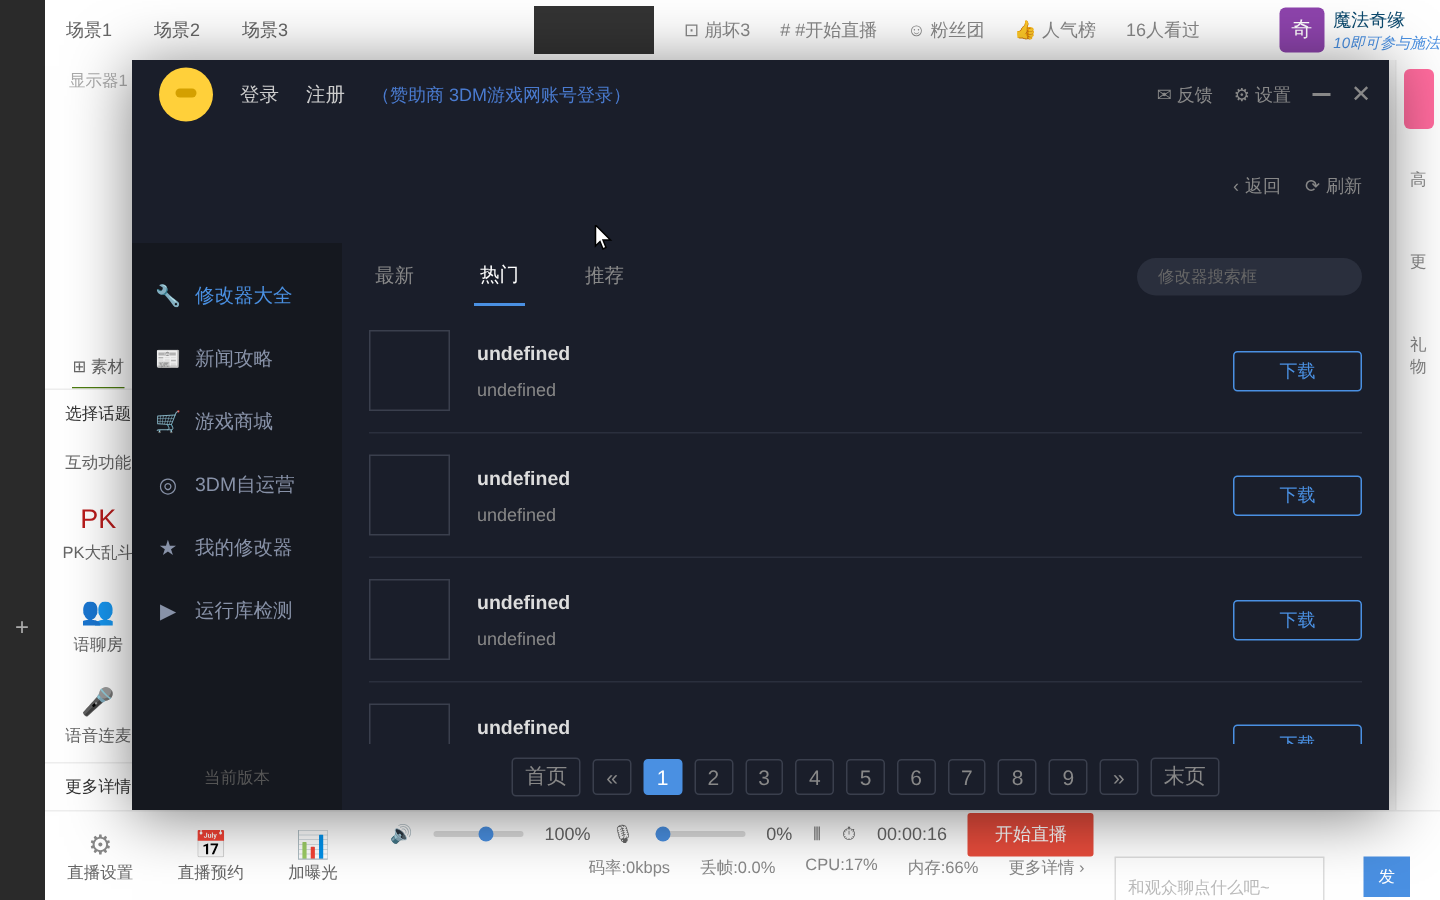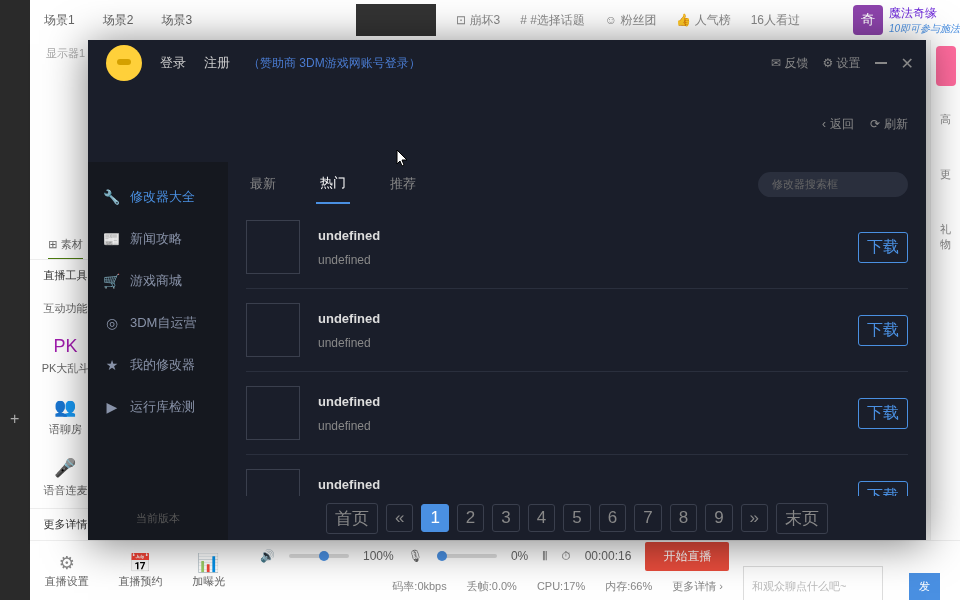--- a/index.html
+++ b/index.html
@@ -5,40 +5,40 @@
 * { margin:0; padding:0; box-sizing:border-box; font-family:"Microsoft YaHei",Arial,sans-serif; }
 body { width:960px; height:600px; overflow:hidden; background:#f5f5f5; position:relative; }
 
 
 .bg-top { position:absolute; top:0; left:30px; right:0; height:40px; background:#fff; display:flex; align-items:center; font-size:12px; color:#666; }
 .bg-top .scene { padding:0 14px; }
 .bg-top .avatar { width:80px; height:32px; background:#333; margin-left:150px; }
 .bg-top .tag { margin-left:20px; color:#888; }
 .bg-top .rightbox { position:absolute; right:0; display:flex; align-items:center; }
 .bg-top .purple { width:30px; height:30px; background:#8e44ad; color:#fff; display:flex; align-items:center; justify-content:center; font-size:14px; border-radius:4px; margin-right:6px;}
-.bg-top .magic-title { font-size:12px; color:#6d28d9; }
+.bg-top .magic-title { font-size:12px; color:#0c4a6e; }
 .bg-top .magic-sub { font-size:10px; color:#4a90e2;font-style:italic; }
 
 .bg-left { position:absolute; left:0; top:0; width:30px; height:100%; background:#2a2a2a; }
 .bg-left .plus { color:#aaa; position:absolute; top:410px; left:10px; font-size:16px; }
 
 .bg-sidebar { position:absolute; left:30px; top:40px; width:72px; bottom:60px; background:#fff; border-right:1px solid #eee; display:flex; flex-direction:column; align-items:center; font-size:11px; color:#666; }
 .bg-sidebar .sec-label { padding:8px 0; border-top:1px solid #eee; width:100%; text-align:center; color:#333; }
 .bg-sidebar .item { padding:10px 0; text-align:center; width:100%; }
-.bg-sidebar .item .ico { font-size:18px; color:#a21caf; margin-bottom:4px; }
+.bg-sidebar .item .ico { font-size:18px; color:#b91c1c; margin-bottom:4px; }
 .bg-sidebar .disp { padding:6px 0; color:#aaa; font-size:11px; }
 .bg-sidebar .sucai { padding:6px 0; color:#666; font-size:11px; border-bottom:1px solid #4d7c0f;}
 
 .bg-bottom-tools { position:absolute; left:30px; bottom:0; height:60px; width:210px; background:#fff; display:flex; align-items:center; justify-content:space-around; font-size:11px; color:#666; border-top:1px solid #eee;}
 .bg-bottom-tools .bt { text-align:center; }
 .bg-bottom-tools .bt .ico { font-size:18px; color:#888; }
 
 .bg-bottom-bar { position:absolute; left:240px; right:0; bottom:0; height:60px; background:#fff; border-top:1px solid #eee; font-size:12px; color:#666; }
 .bg-bottom-bar .row1 { display:flex; align-items:center; height:30px; padding:0 20px; gap:14px; }
-.bg-bottom-bar .row2 { display:flex; align-items:center; height:30px; padding:0 20px; gap:20px; font-size:11px; color:#888; justify-content:flex-end;}
+.bg-bottom-bar .row2 { display:flex; align-items:flex-start; height:30px; padding:0 20px; gap:20px; font-size:11px; color:#888; justify-content:flex-end;}
 .slider { width:60px; height:4px; background:#ddd; position:relative; border-radius:2px; }
 .slider .thumb { position:absolute; width:10px; height:10px; background:#4a90e2; border-radius:50%; top:-3px; }
 .start-btn { background:#e74c3c; color:#fff; padding:6px 18px; border-radius:2px; }
 .chat-input { border:1px solid #ddd; padding:12px 8px; width:140px; color:#bbb; font-size:11px; }
 .send-btn { background:#4a90e2; color:#fff; padding:6px 10px; margin-left:6px;}
 
 .bg-right-strip { position:absolute; right:0; top:40px; width:30px; bottom:60px; background:#fff; border-left:1px solid #eee; color:#888; font-size:11px; }
 .bg-right-strip div { padding:20px 8px; text-align:center; }
 .pink-icon { width:20px; height:20px; background:#ff6b9d; border-radius:4px; margin:6px auto;}
 
@@ -69,59 +69,59 @@
 .tabs .tab { color:#888; cursor:pointer; padding:10px 4px; }
 .tabs .tab.active { color:#fff; border-bottom:2px solid #4a90e2; }
 .search { position:absolute; right:0; background:#2a2f3d; border-radius:14px; padding:5px 14px; font-size:11px; color:#666; width:150px; }
 
 .list { flex:1; overflow:auto; }
 .row { display:flex; align-items:center; padding:14px 0; border-bottom:1px solid #2a2f3d; }
 .thumb-box { width:54px; height:54px; border:1px solid #3a3f4d; margin-right:18px; }
 .row .info { flex:1; }
 .row .title { font-size:13px; font-weight:bold; color:#ddd; margin-bottom:10px; }
 .row .sub { font-size:12px; color:#888; }
-.dl-btn { border:1px solid #4a90e2; color:#4a90e2; padding:4px 8px; border-radius:3px; font-size:16px; cursor:pointer; }
-
-.pager { height:44px; display:flex; align-items:center; justify-content:center; gap:8px; font-size:17px; }
+.dl-btn { border:1px solid #4a90e2; color:#4a90e2; padding:4px 30px; border-radius:3px; font-size:12px; cursor:pointer; }
+
+.pager { height:44px; display:flex; align-items:center; justify-content:center; gap:8px; font-size:14px; }
 .pager .pg { border:1px solid #3a3f4d; color:#888; padding:3px 8px; border-radius:3px; cursor:pointer; min-width:24px; text-align:center; }
 .pager .pg.active { background:#4a90e2; color:#fff; border-color:#4a90e2; }
 
 .cursor { position:absolute; width:14px; height:18px; pointer-events:none; z-index:999; }
 </style>
 </head>
 <body>
 
 <div class="bg-left">
   <div class="plus">+</div>
 </div>
 
 <div class="bg-top">
   <span class="scene">场景1</span>
   <span class="scene">场景2</span>
   <span class="scene">场景3</span>
   <div class="avatar"></div>
   <span class="tag">⊡ 崩坏3</span>
-  <span class="tag"># #选择话题</span>
+  <span class="tag"># #开始直播</span>
   <span class="tag">☺ 粉丝团</span>
   <span class="tag">👍 人气榜</span>
   <span class="tag">16人看过</span>
   <div class="rightbox">
     <div class="purple">奇</div>
     <div>
       <div class="magic-title">魔法奇缘</div>
       <div class="magic-sub">10即可参与施法</div>
     </div>
   </div>
 </div>
 
 <div class="bg-sidebar">
   <div class="disp">显示器1</div>
   <div style="flex:1"></div>
   <div class="sucai">⊞ 素材</div>
-  <div class="sec-label">直播工具</div>
+  <div class="sec-label">选择话题</div>
   <div class="item">
       <div>互动功能</div>
     </div>
   <div class="item">
       <div class="ico">PK</div>
       <div>PK大乱斗</div>
     </div>
   <div class="item">
       <div class="ico">👥</div>
       <div>语聊房</div>

